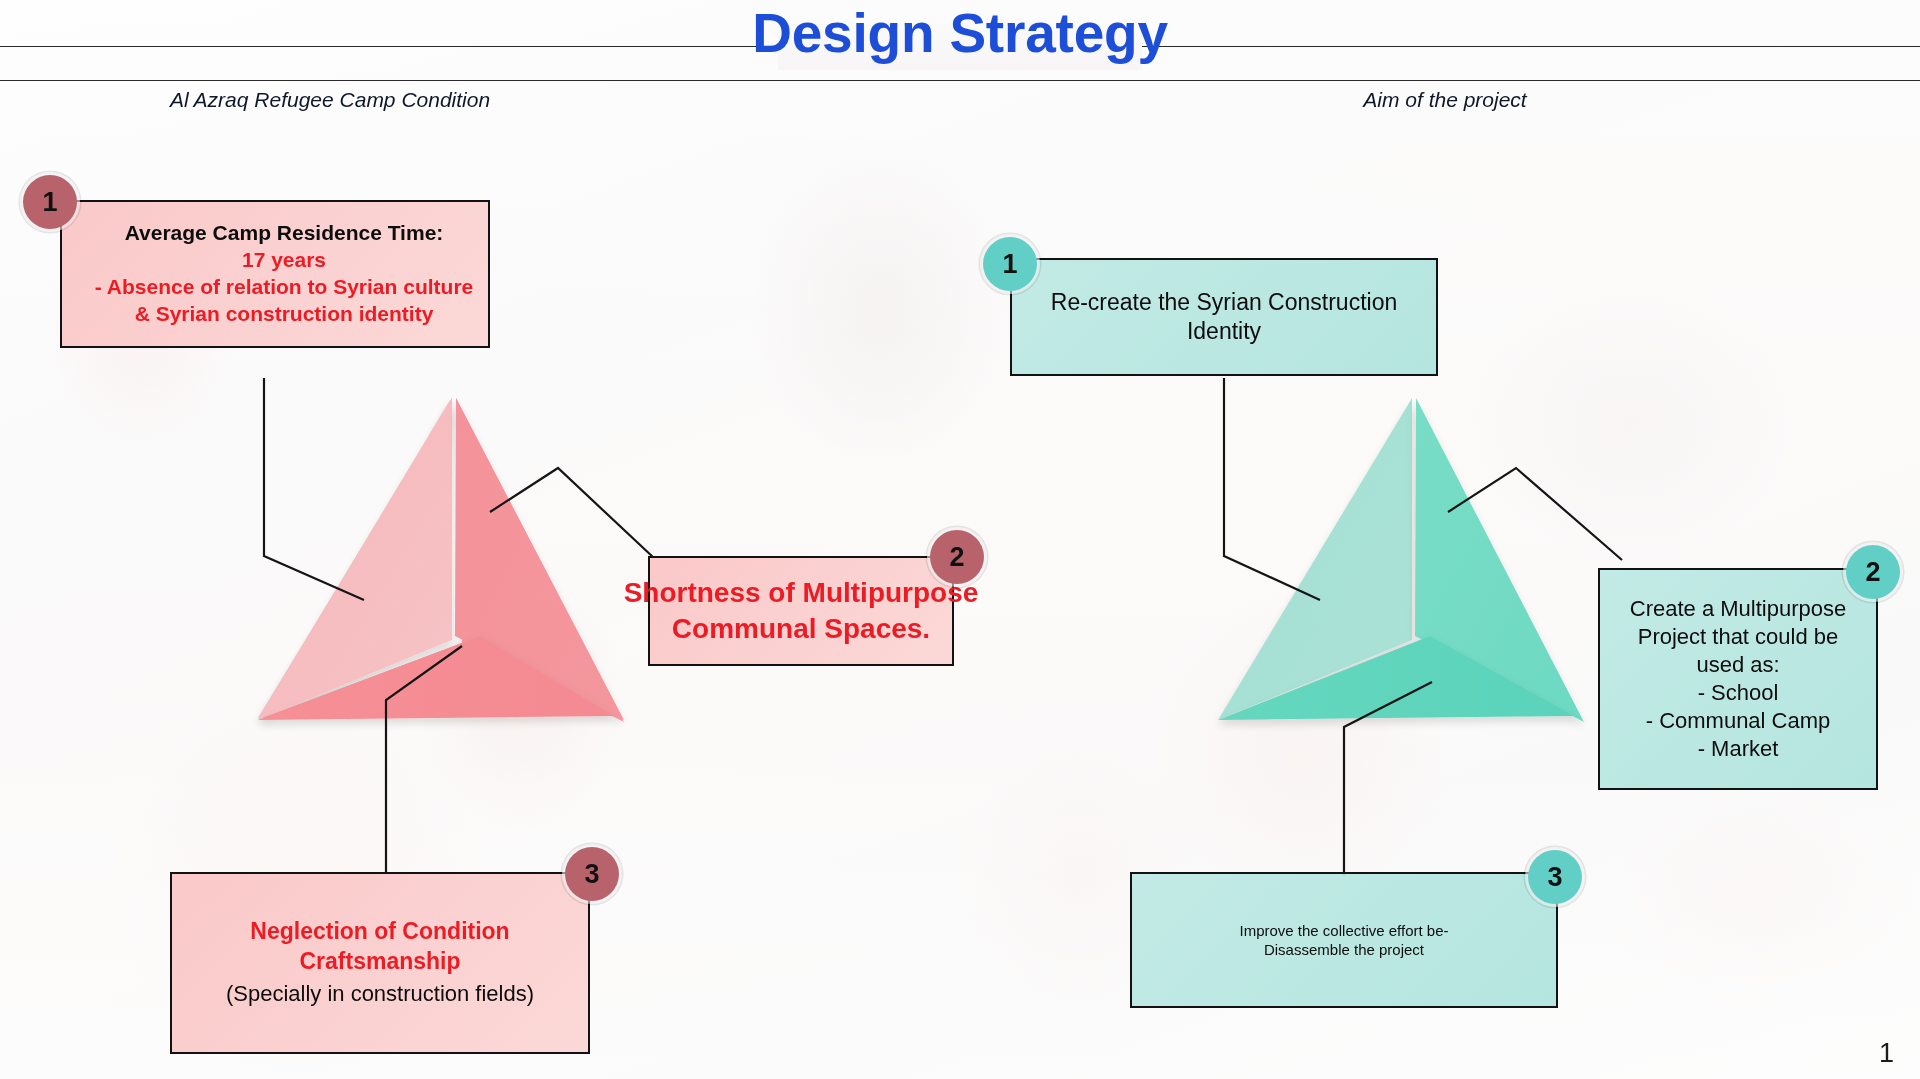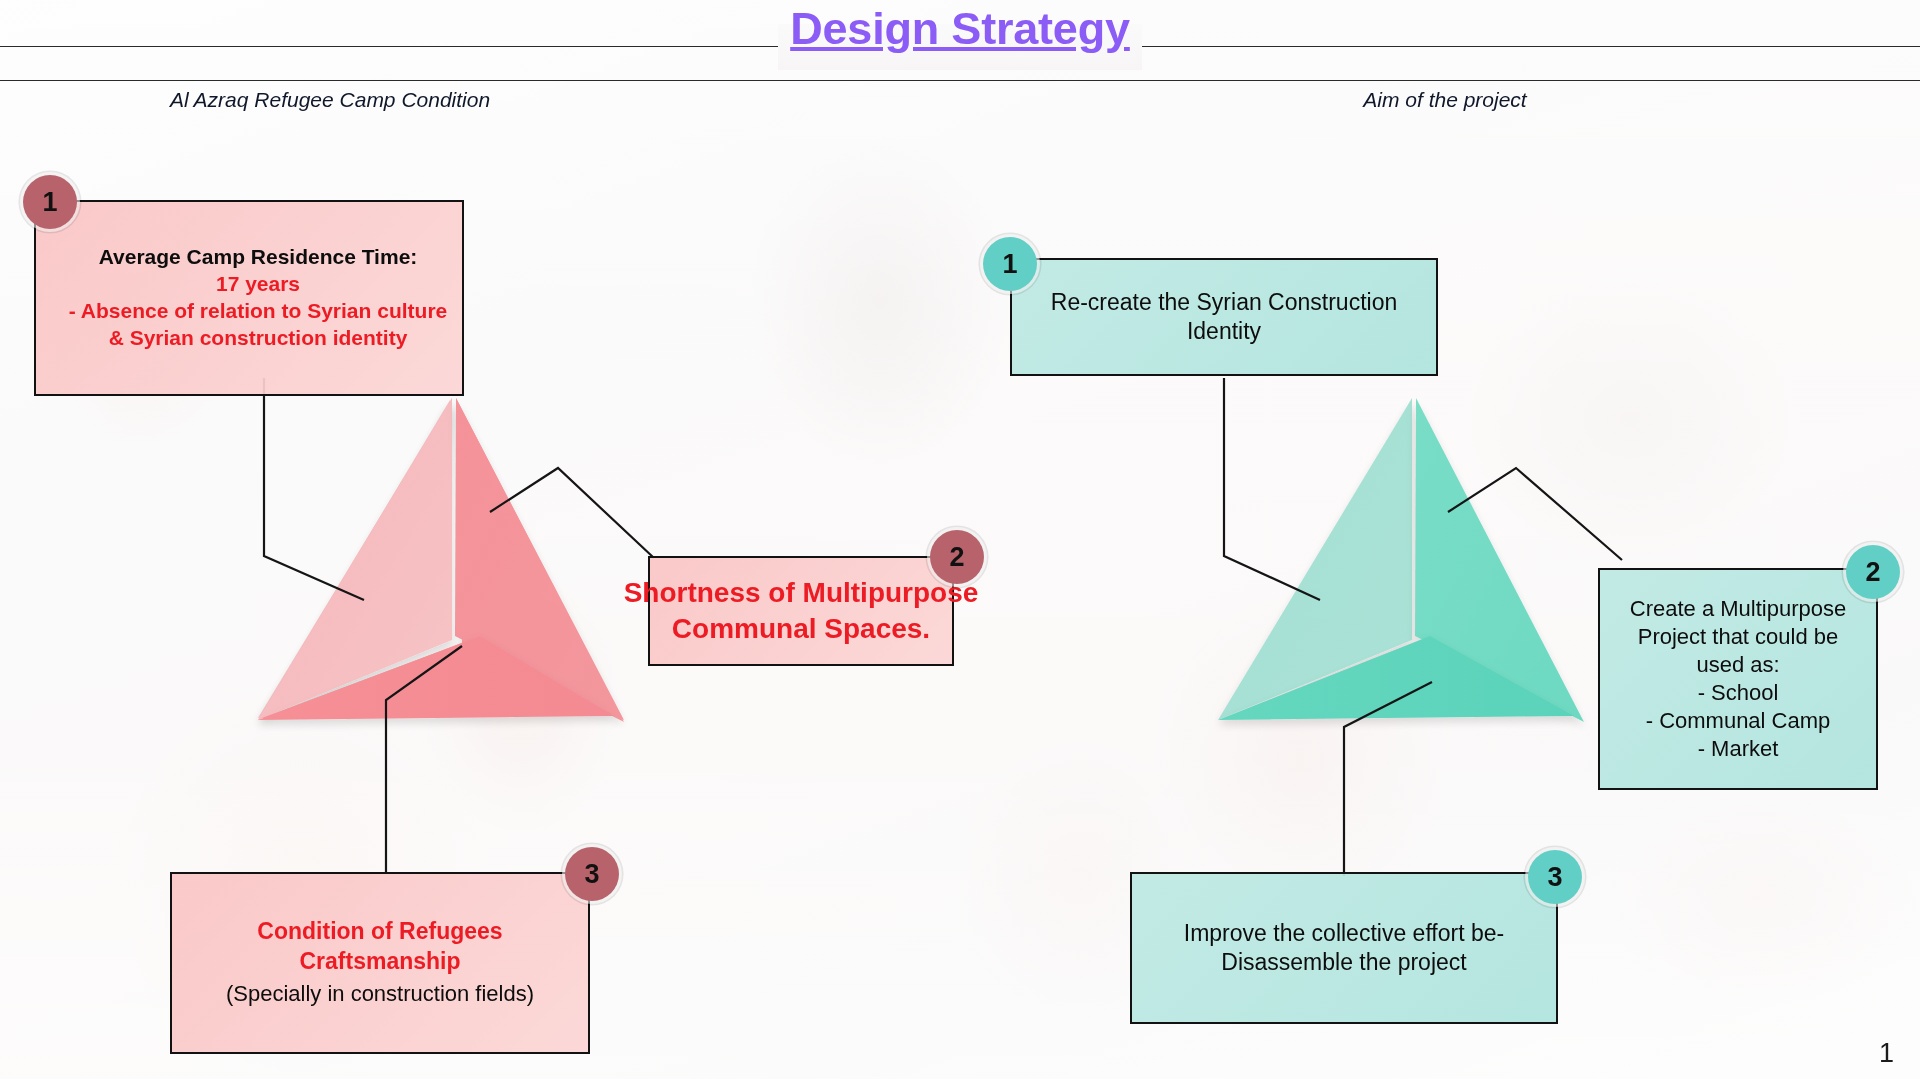--- a/index.html
+++ b/index.html
@@ -30,24 +30,23 @@
     background:linear-gradient(180deg, rgba(255,255,255,.76) 0%, rgba(255,255,255,.62) 35%, rgba(255,255,255,.60) 70%, rgba(255,255,255,.74) 100%);
   }
 
   
   #header{ position:absolute; left:0; top:0; width:1920px; height:138px; z-index:6; }
   .rule{ position:absolute; left:0; width:1920px; height:0; border-top:1.6px solid #2a2a2a; }
   #rule-title{ top:46px; }
   #rule-sub{ top:80px; }
   #page-title{
     position:absolute; left:50%; top:6px; transform:translateX(-50%);
-    font-size:45px; font-weight:700; color:#8b5cf6; letter-spacing:-.2px;
+    font-size:55px; font-weight:700; color:#1d4ed8; letter-spacing:-.2px;
     padding:0 26px; background:transparent; line-height:1.0;
     white-space:nowrap;
-    text-decoration:underline;
   }
   #title-mask{
     position:absolute; left:50%; top:24px; transform:translateX(-50%);
     width:364px; height:46px; background:linear-gradient(180deg,#fbfafa,#f7f5f5);
   }
   .col-subtitle{
     position:absolute; top:88px; font-size:21px; font-style:italic; font-weight:500;
     color:#0f172a; white-space:nowrap;
   }
   #subtitle-left{ left:330px; transform:translateX(-50%); }
@@ -161,36 +160,36 @@
 
 <div id="header">
   <div class="rule" id="rule-title"></div>
   <div class="rule" id="rule-sub"></div>
   <div id="title-mask"></div>
   <div id="page-title">Design Strategy</div>
   <div class="col-subtitle" id="subtitle-left">Al Azraq Refugee Camp Condition</div>
   <div class="col-subtitle" id="subtitle-right">Aim of the project</div>
 </div>
 
-<div class="callout red-box" style="left:34px; top:200px; width:430px; height:196px; font-size:21px;padding-left:32px;">
+<div class="callout red-box" style="left:60px; top:200px; width:430px; height:148px; font-size:21px;padding-left:32px;">
   <div class="line t-black">Average Camp Residence Time:</div>
   <div class="line t-red">17 years</div>
   <div class="line t-red">- Absence of relation to Syrian culture</div>
   <div class="line t-red">&amp; Syrian construction identity</div>
 </div>
 <div class="badge badge-red" style="left:23px; top:175px;">1</div>
 
 <div class="callout red-box" style="left:648px; top:556px; width:306px; height:110px; font-size:28px;">
   <div class="line t-red">Shortness of Multipurpose</div>
   <div class="line t-red">Communal Spaces.</div>
 </div>
 <div class="badge badge-red" style="left:930px; top:530px;">2</div>
 
 <div class="callout red-box" style="left:170px; top:872px; width:420px; height:182px; font-size:23px;">
-  <div class="line t-red">Condition of Refugees</div>
+  <div class="line t-red">Neglection of Condition</div>
   <div class="line t-red">Craftsmanship</div>
   <div class="line t-plain" style="font-size:22px; margin-top:4px;">(Specially in construction fields)</div>
 </div>
 <div class="badge badge-red" style="left:565px; top:847px;">3</div>
 
 <div class="callout teal-box" style="left:1010px; top:258px; width:428px; height:118px; font-size:23px;">
   <div class="line t-plain">Re-create the Syrian Construction</div>
   <div class="line t-plain">Identity</div>
 </div>
 <div class="badge badge-teal" style="left:983px; top:237px;">1</div>
@@ -198,19 +197,19 @@
 <div class="callout teal-box" style="left:1598px; top:568px; width:280px; height:222px; font-size:22px;">
   <div class="line t-plain">Create a Multipurpose</div>
   <div class="line t-plain">Project that could be</div>
   <div class="line t-plain">used as:</div>
   <div class="line t-plain">- School</div>
   <div class="line t-plain">- Communal Camp</div>
   <div class="line t-plain">- Market</div>
 </div>
 <div class="badge badge-teal" style="left:1846px; top:545px;">2</div>
 
-<div class="callout teal-box" style="left:1130px; top:872px; width:428px; height:152px; font-size:23px;">
+<div class="callout teal-box" style="left:1130px; top:872px; width:428px; height:136px; font-size:15px;">
   <div class="line t-plain">Improve the collective effort be-</div>
   <div class="line t-plain">Disassemble the project</div>
 </div>
 <div class="badge badge-teal" style="left:1528px; top:850px;">3</div>
 
 <div id="page-number">1</div>
 
 </body></html>

